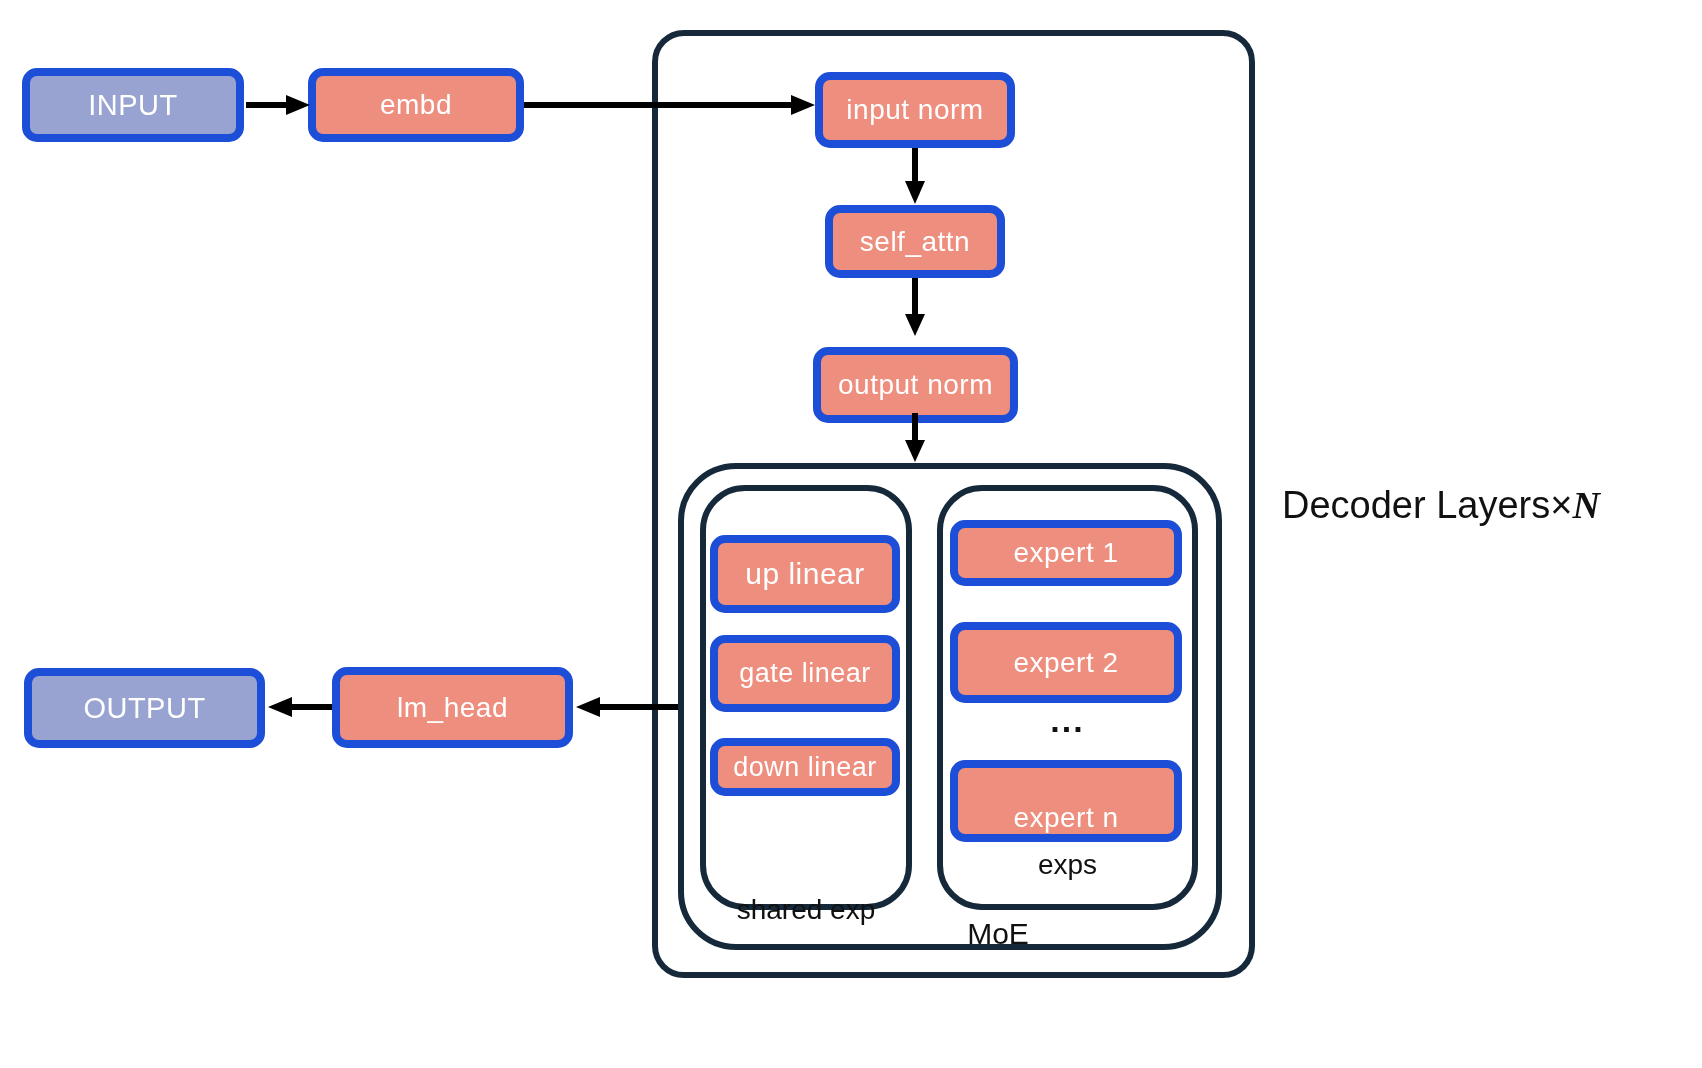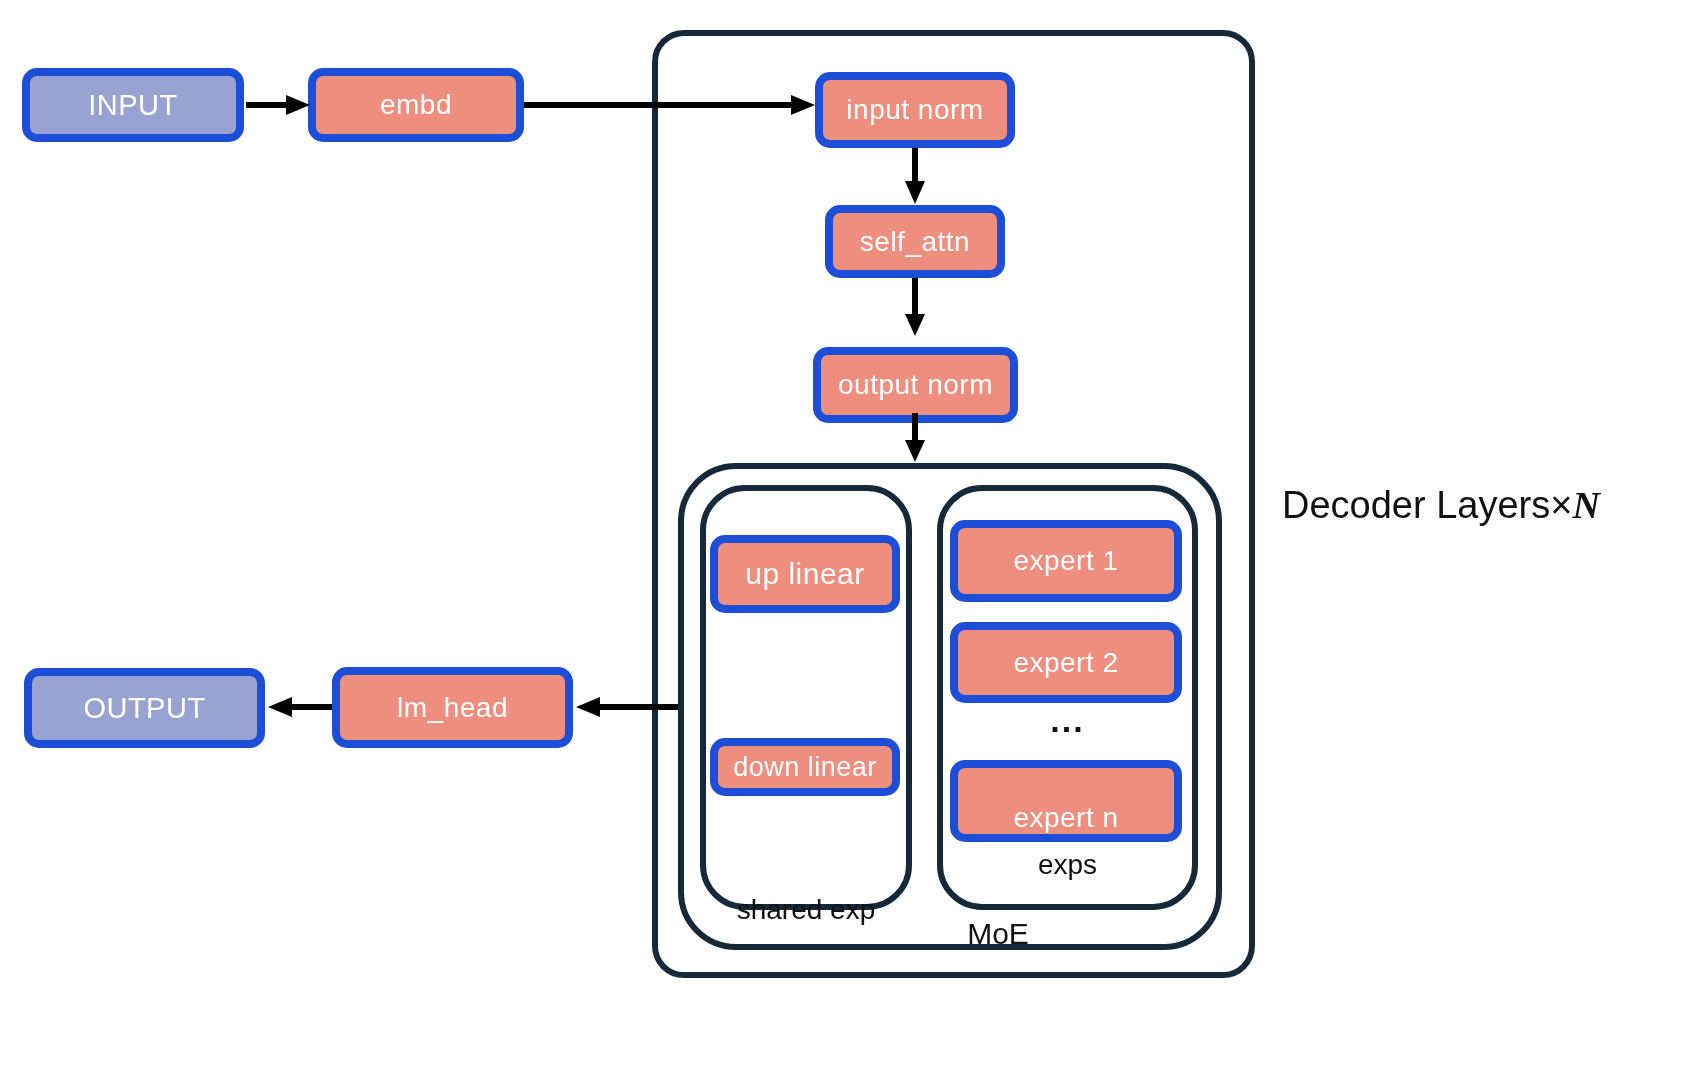--- a/index.html
+++ b/index.html
@@ -94,28 +94,31 @@
     <div class="node block" style="left:155px; top:301px; width:205px; height:76px;margin-top:10px;">
       <span>output norm</span>
     </div>
 
     <div class="container" style="left:20px; top:427px; width:544px; height:487px; border-radius:58px;">
 
       <div class="container" style="left:16px; top:16px; width:212px; height:425px; border-radius:45px;">
         <div class="node block" style="left:4px; top:44px; width:190px; height:78px; font-size:30px;">
           <span>up linear</span>
         </div>
+        <div class="node block" style="left:4px; top:144px; width:190px; height:77px; font-size:27px;">
+          <span>gate linear</span>
+        </div>
         <div class="node block" style="left:4px; top:247px; width:190px; height:58px; font-size:27px;">
           <span>down linear</span>
         </div>
         <div class="caption" style="left:0; right:0; top:358px; font-size:28px; line-height:32px;margin-top:45px;">shared exp</div>
       </div>
 
       <div class="container" style="left:253px; top:16px; width:261px; height:425px; border-radius:45px;">
-        <div class="node block" style="left:7px; top:29px; width:232px; height:82px;">
+        <div class="node block" style="left:7px; top:29px; width:232px; height:66px;">
           <span>expert 1</span>
         </div>
         <div class="node block" style="left:7px; top:131px; width:232px; height:81px;">
           <span>expert 2</span>
         </div>
         <div class="caption" style="left:0; right:0; top:212px; font-size:34px; font-weight:700; letter-spacing:2px; line-height:34px;">...</div>
         <div class="node block" style="left:7px; top:269px; width:232px; height:82px;align-items:flex-end;">
           <span>expert n</span>
         </div>
         <div class="caption" style="left:0; right:0; top:358px; font-size:28px; line-height:32px;">exps</div>

